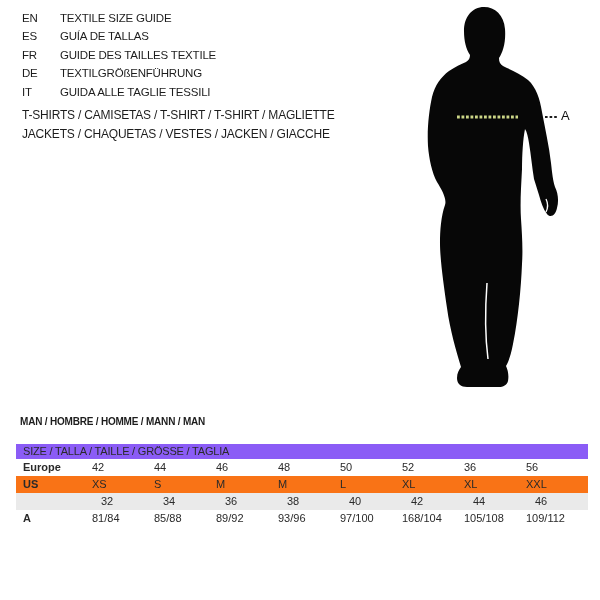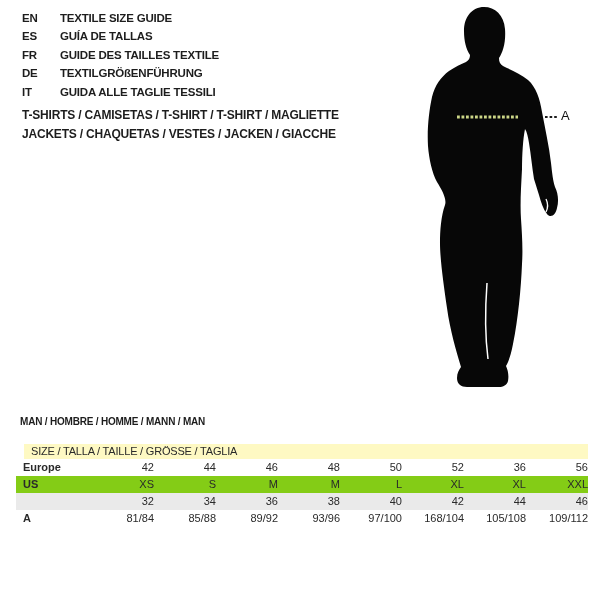--- a/index.html
+++ b/index.html
@@ -1,36 +1,36 @@
 <!DOCTYPE html>
 <html><head>
 <meta charset="utf-8">
 <style>
   html,body{margin:0;padding:0;background:#fff;}
   .canvas{
     position:relative;width:600px;height:600px;background:#fff;overflow:hidden;
     font-family:"Liberation Sans", sans-serif;color:#1d1d1d;
   }
   
-  .lang-block{position:absolute;left:22px;top:9px;font-size:11.5px;font-weight:700;letter-spacing:-0.2px;}
+  .lang-block{position:absolute;left:22px;top:9px;font-size:11.5px;font-weight:400;letter-spacing:-0.2px;}
   .lang-row{display:flex;line-height:18.4px;white-space:nowrap;}
   .lang-code{width:38px;flex:0 0 38px;}
   
-  .categories{position:absolute;left:22px;top:106px;font-size:12px;font-weight:700;letter-spacing:-0.2px;line-height:18.5px;white-space:nowrap;}
+  .categories{position:absolute;left:22px;top:106px;font-size:12px;font-weight:400;letter-spacing:-0.2px;line-height:18.5px;white-space:nowrap;}
   
   .figure-wrap{position:absolute;left:400px;top:0;width:200px;height:400px;}
   .measure-label{position:absolute;left:561px;top:108px;font-size:13px;font-weight:400;color:#111;}
   
   .man-title{position:absolute;left:20px;top:416px;font-size:10px;font-weight:700;letter-spacing:-0.2px;white-space:nowrap;}
   
   .size-table{position:absolute;left:16px;top:444px;width:572px;font-size:11px;}
   .table-header{height:15px;line-height:15px;padding-left:7px;font-size:11px;font-weight:400;color:#2a2a2a;letter-spacing:-0.2px;}
   .trow{display:flex;height:17px;line-height:17px;color:#2a2a2a;}
   .tlabel{flex:0 0 76px;width:76px;padding-left:7px;text-align:left;box-sizing:border-box;font-weight:bold;}
-  .tcell{flex:1;text-align:right;}
+  .tcell{flex:1;text-align:left;}
   
   .footnote{position:absolute;left:20px;top:549px;font-size:11px;font-weight:700;letter-spacing:-0.2px;white-space:nowrap;}
 </style>
 </head>
 <body>
 
 <div class="canvas">
 
   <div class="lang-block">
     <div class="lang-row">
@@ -101,35 +101,35 @@
       <path d="M 546 199 C 548 203 548 208 546 212" stroke="#ffffff" stroke-width="1.3" fill="none"></path>
       <line x1="457" y1="117" x2="518" y2="117" stroke-width="3" stroke-dasharray="2.8 1.7" stroke="#ccd687"></line>
       <line x1="545" y1="117" x2="558" y2="117" stroke-width="2" stroke-dasharray="2.6 2" stroke="#1c1c1c"></line>
     </svg>
   </div>
   <span class="measure-label">A</span>
 
   <div class="man-title">MAN / HOMBRE / HOMME / MANN / MAN</div>
 
   <div class="size-table">
-    <div class="table-header" style="background: #fef9c3; margin-left: 8px;">SIZE / TALLA / TAILLE / GRÖSSE / TAGLIA</div>
+    <div class="table-header" style="background: #8b5cf6;">SIZE / TALLA / TAILLE / GRÖSSE / TAGLIA</div>
 
     <div class="trow" style="background: rgb(255, 255, 255);">
       <span class="tlabel">Europe</span>
       <span class="tcell">42</span>
       <span class="tcell">44</span>
       <span class="tcell">46</span>
       <span class="tcell">48</span>
       <span class="tcell">50</span>
       <span class="tcell">52</span>
       <span class="tcell">36</span>
       <span class="tcell">56</span>
     </div>
 
-    <div class="trow" style="background: #84cc16;">
+    <div class="trow" style="background: #f97316;">
       <span class="tlabel">US</span>
       <span class="tcell">XS</span>
       <span class="tcell">S</span>
       <span class="tcell">M</span>
       <span class="tcell">M</span>
       <span class="tcell">L</span>
       <span class="tcell">XL</span>
       <span class="tcell">XL</span>
       <span class="tcell">XXL</span>
     </div>

